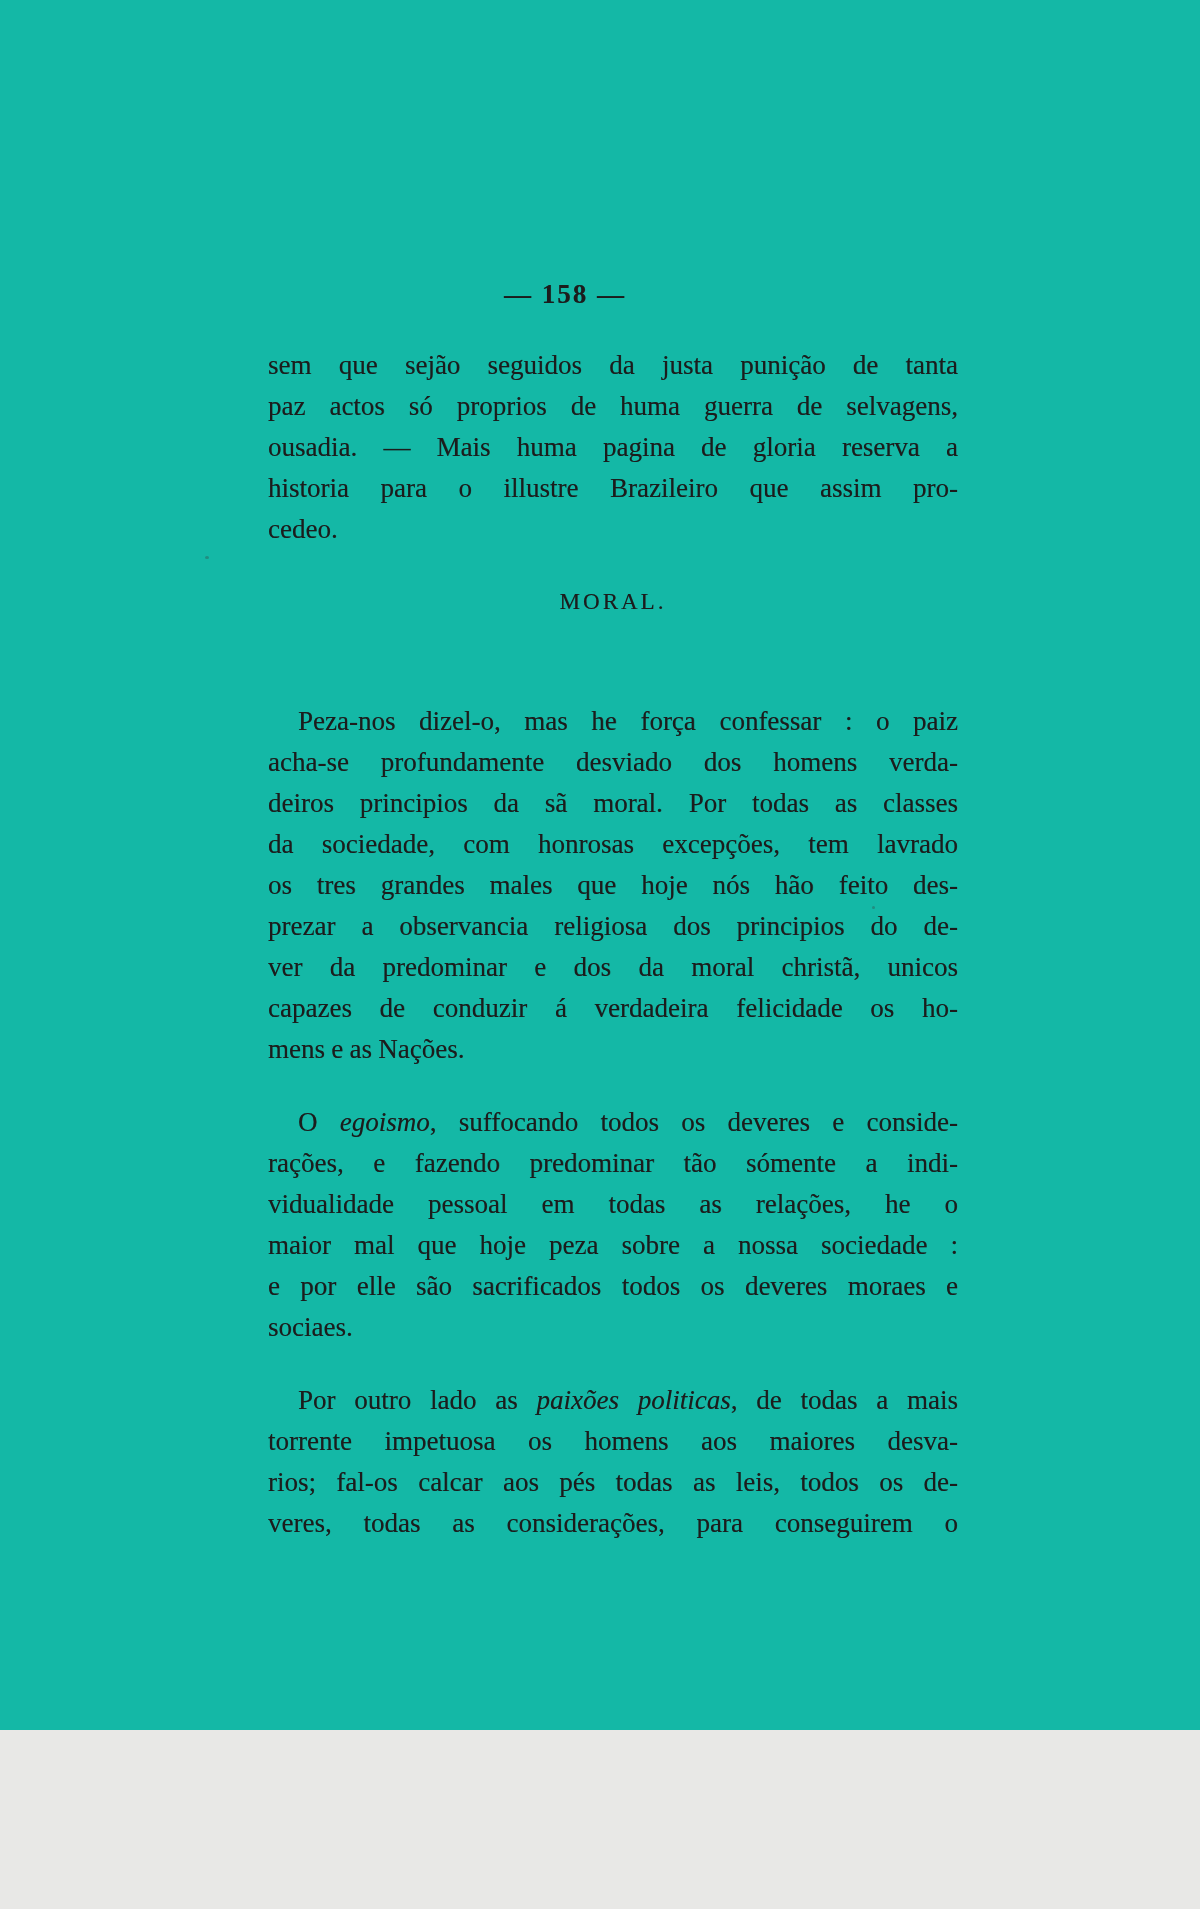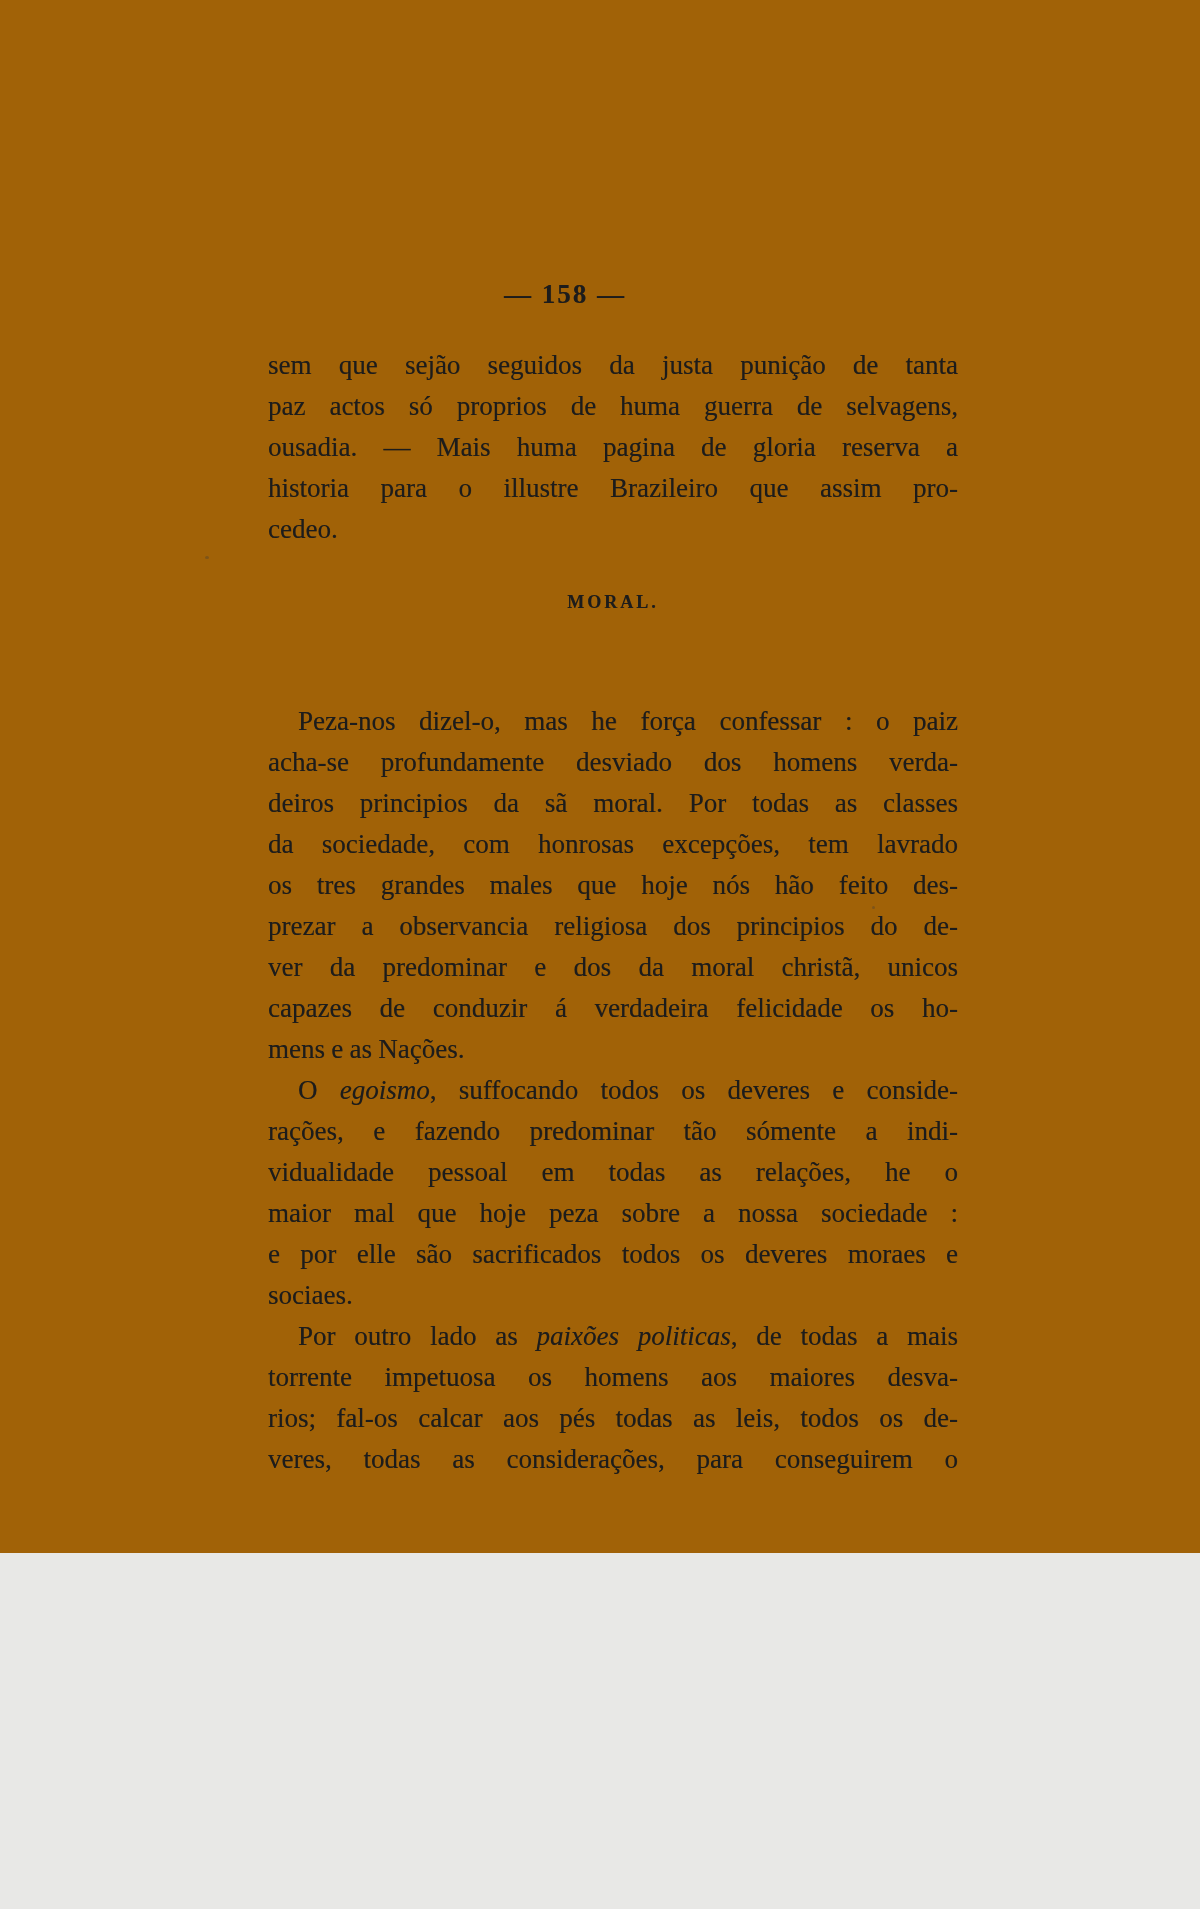--- a/index.html
+++ b/index.html
@@ -3,22 +3,22 @@
 <meta charset="utf-8">
 <style>
   html, body {
     margin: 0;
     padding: 0;
     background: #e8e8e6;
   }
   .page {
     position: relative;
     width: 1200px;
-    height: 1553px;
-    background: #a16207;
+    height: 1730px;
+    background: #14b8a6;
     overflow: hidden;
     font-family: "Liberation Serif", "DejaVu Serif", serif;
     color: #1c1c1c;
   }
   .folio {
     position: absolute;
     top: 278px;
     left: 220px;
     width: 690px;
     text-align: center;
@@ -44,27 +44,28 @@
     text-align-last: justify;
     height: 41px;
     overflow: hidden;
     white-space: normal;
   }
   .line.last {
     text-align-last: left;
   }
   .line.first {
     text-indent: 30px;
+    margin-top: 32px;
   }
   .italic { font-style: italic; }
   .heading {
     margin: 36px 0 83px 0;
     text-align: center;
-    font-size: 18px;
-    font-weight: bold;
+    font-size: 23px;
+    font-weight: normal;
     letter-spacing: 3px;
     line-height: 32px;
   }
   .speck {
     position: absolute;
     background: rgba(60,60,60,0.35);
     border-radius: 50%;
   }
   .speck-1 { left: 205px; top: 556px; width: 4px; height: 3px; }
   .speck-2 { left: 872px; top: 906px; width: 3px; height: 3px; }

